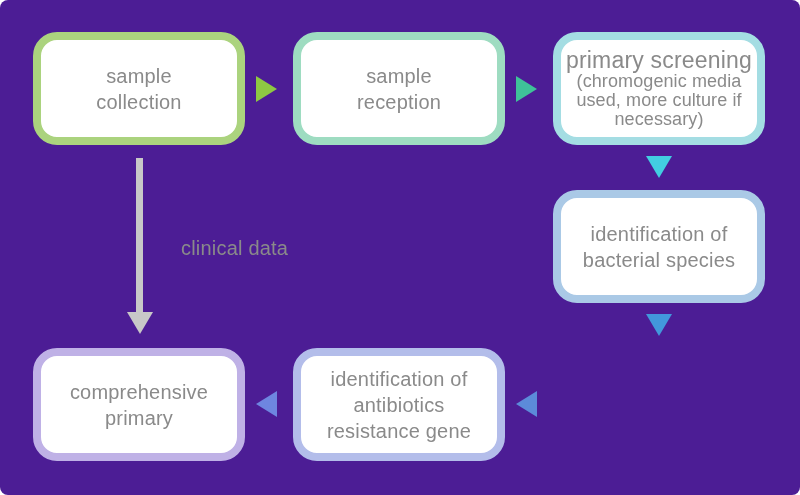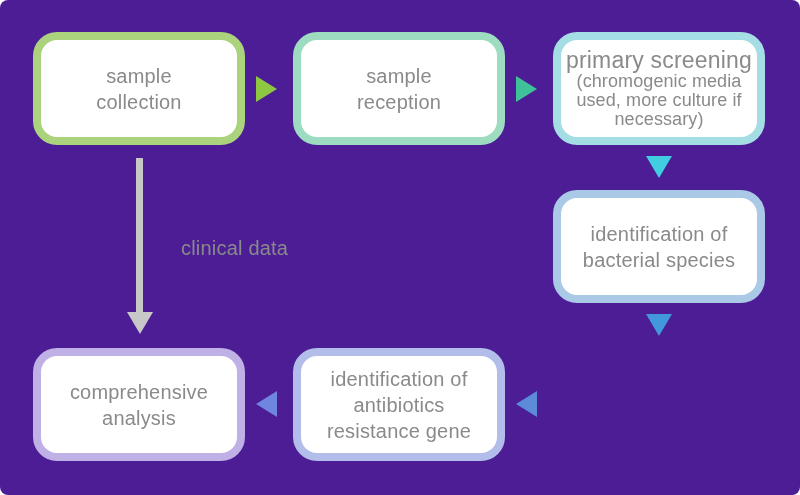--- a/index.html
+++ b/index.html
@@ -151,20 +151,20 @@
   <div class="node n6" style="border-color: rgb(179, 189, 234);">
     <div class="label">identification of
 antibiotics
 resistance gene</div>
   </div>
 
   <div class="tri left a6" style="border-right-color: rgb(110, 134, 224);"></div>
 
   <div class="node n7" style="border-color: rgb(191, 177, 230);">
     <div class="label">comprehensive
-analysis</div>
+primary</div>
   </div>
 
   <div class="flow-line" style="background-color: rgb(200, 200, 200);"></div>
   <div class="tri down flow-head" style="border-top-color: rgb(200, 200, 200);"></div>
   <div class="clinical-label">clinical data</div>
 
 </div>
 
 </body></html>

